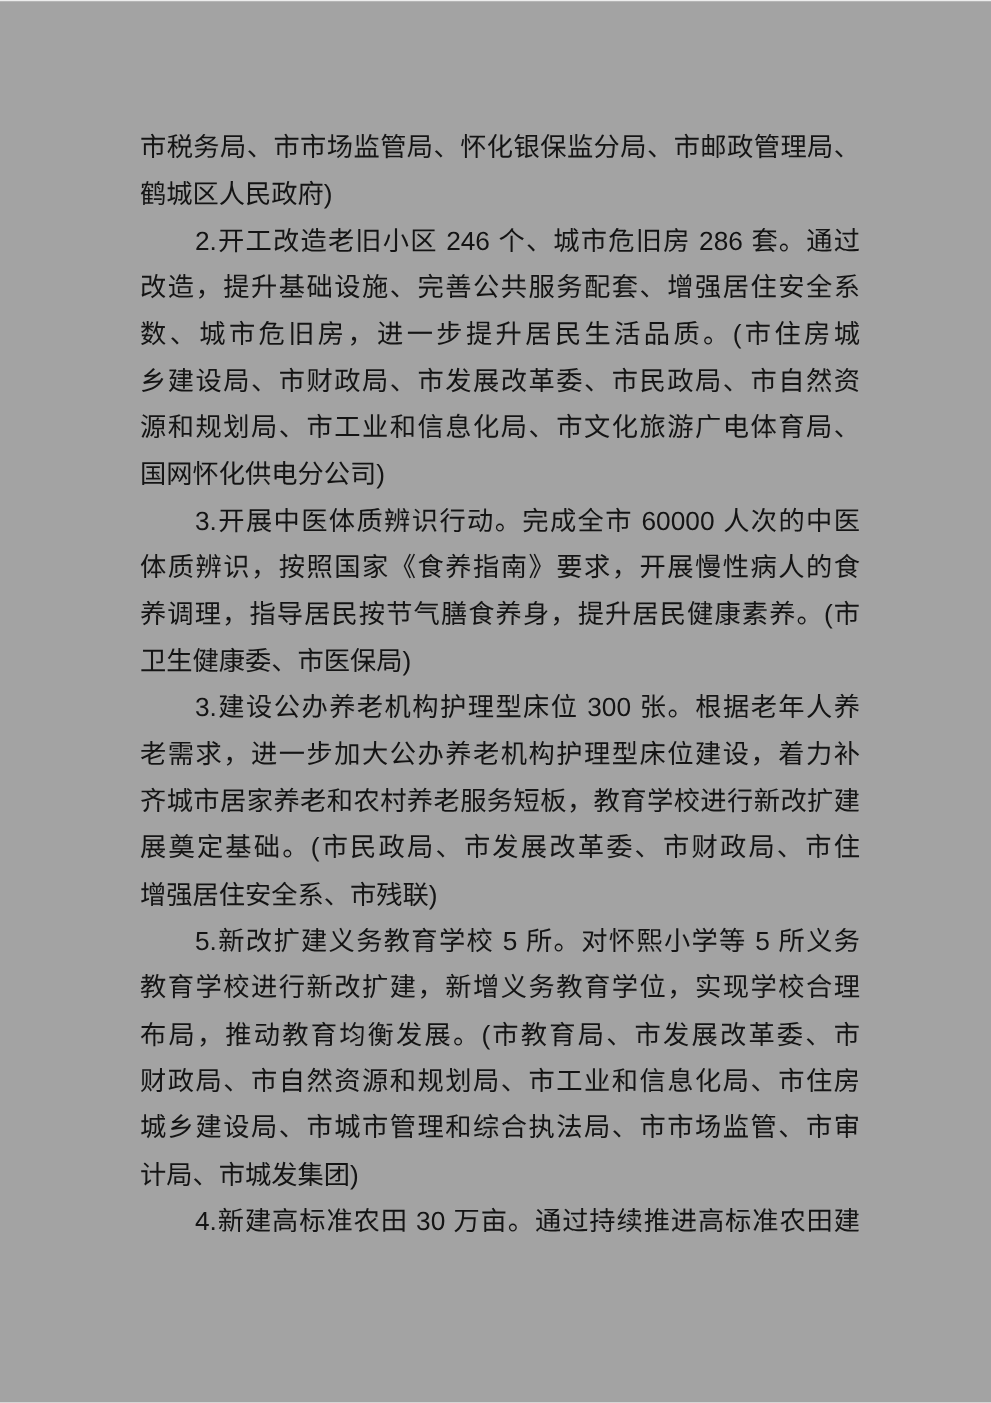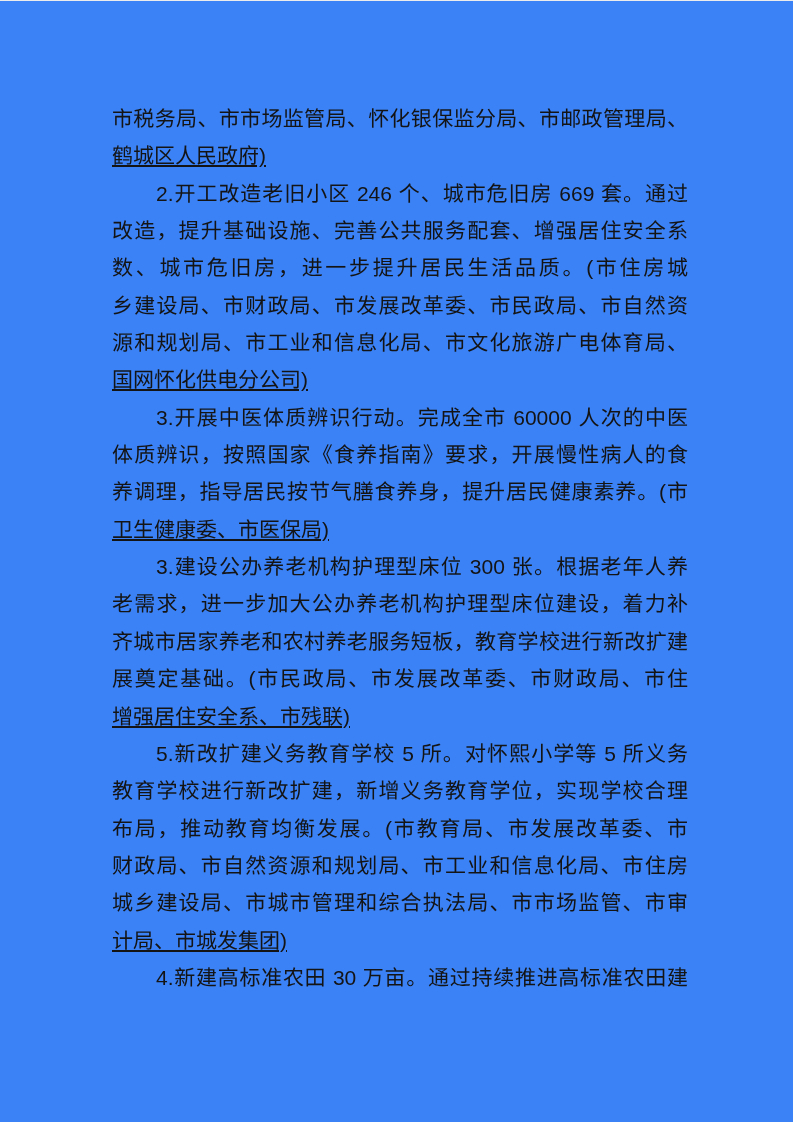--- a/index.html
+++ b/index.html
@@ -4,21 +4,21 @@
 <style>
   html, body {
     margin: 0;
     padding: 0;
     background: #ffffff;
   }
   .page {
     position: relative;
     width: 793px;
     height: 1122px;
-    background: #3b82f6;
+    background: #a3a3a3;
     border-top: 1px solid #ececec;
     box-sizing: border-box;
     overflow: hidden;
     font-family: "Liberation Sans", sans-serif;
   }
   .text-block {
     position: absolute;
     left: 112px;
     top: 99px;
     width: 576px;
@@ -33,31 +33,30 @@
     text-align-last: justify;
     text-justify: inter-character;
     white-space: normal;
     overflow: hidden;
   }
   .line.indent {
     text-indent: 44px;
   }
   .line.end {
     text-align-last: left;
-    text-decoration: underline;
   }
 </style>
 </head>
 <body>
 
 <div class="page">
   <div class="text-block" style="color: rgb(20, 20, 20);">
       <div class="line">市税务局、市市场监管局、怀化银保监分局、市邮政管理局、</div>
       <div class="line end">鹤城区人民政府)</div>
-      <div class="line indent">2.开工改造老旧小区 246 个、城市危旧房 669 套。通过</div>
+      <div class="line indent">2.开工改造老旧小区 246 个、城市危旧房 286 套。通过</div>
       <div class="line">改造，提升基础设施、完善公共服务配套、增强居住安全系</div>
       <div class="line">数、城市危旧房，进一步提升居民生活品质。(市住房城</div>
       <div class="line">乡建设局、市财政局、市发展改革委、市民政局、市自然资</div>
       <div class="line">源和规划局、市工业和信息化局、市文化旅游广电体育局、</div>
       <div class="line end">国网怀化供电分公司)</div>
       <div class="line indent">3.开展中医体质辨识行动。完成全市 60000 人次的中医</div>
       <div class="line">体质辨识，按照国家《食养指南》要求，开展慢性病人的食</div>
       <div class="line">养调理，指导居民按节气膳食养身，提升居民健康素养。(市</div>
       <div class="line end">卫生健康委、市医保局)</div>
       <div class="line indent">3.建设公办养老机构护理型床位 300 张。根据老年人养</div>

